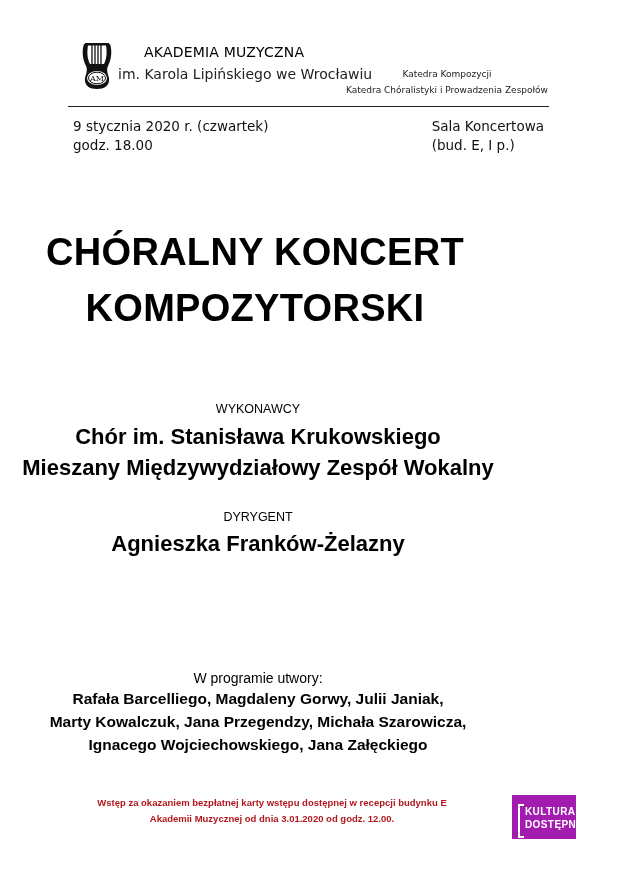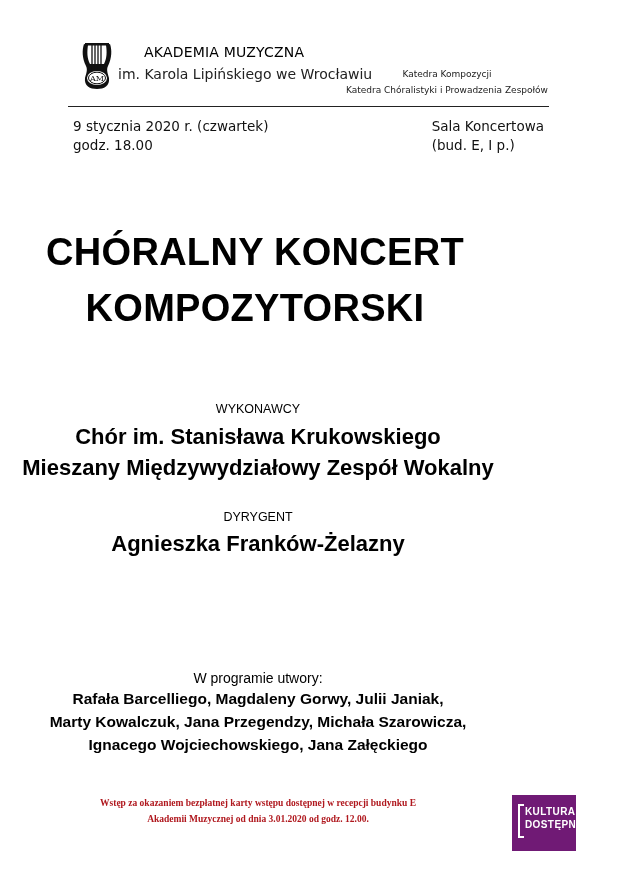--- a/index.html
+++ b/index.html
@@ -1,20 +1,20 @@
 <!DOCTYPE html>
 <html><head>
   <meta charset="utf-8">
   <style>
     html, body { margin: 0; padding: 0; background: #ffffff; }
     body { width: 620px; height: 877px; position: relative; overflow: hidden; color: #000; }
     .abs { position: absolute; }
     .sans { font-family: "DejaVu Sans", sans-serif; }
     .lib { font-family: "Liberation Sans", sans-serif; }
-    .serif { font-family: Liberation Serif, serif; }
+    .serif { font-family: Liberation Sans, sans-serif; padding-left: 14px; }
 
     #logo-lyre { left: 80px; top: 40px; width: 34px; height: 50px; }
     #academy-name { left: 118px; top: 44px; font-size: 14px; letter-spacing: 0.2px; white-space: nowrap; margin-left: 26px; }
     #academy-sub { left: 118px; top: 66px; font-size: 14px; white-space: nowrap; color: #222; }
 
     #dept-block { right: 72px; top: 66px; text-align: center; font-size: 9px; line-height: 16px; color: #222; }
 
     #header-rule { left: 68px; top: 106px; width: 481px; height: 0; border-top: 1.4px solid #222; }
 
     #date-block { left: 73px; top: 117px; font-size: 13.5px; line-height: 19px; color: #111; }
@@ -29,21 +29,21 @@
     #performers-label { top: 402px; }
     #performers { top: 421px; }
     #conductor-label { top: 510px; }
     #conductor { top: 528px; }
 
     #program-label { top: 670px; font-size: 14px; }
     #program-list { top: 687px; font-size: 15.5px; font-weight: bold; line-height: 23px; }
 
     #notice { top: 795px; font-size: 9.5px; font-weight: bold; line-height: 16px; color: #b0181e; }
 
-    #kultura-logo { left: 512px; top: 795px; width: 64px; height: 56px; background: #701a75; }
+    #kultura-logo { left: 512px; top: 795px; width: 64px; height: 44px; background: #a21caf; }
     #kultura-logo .bracket { position: absolute; left: 6px; top: 9px; width: 4px; height: 30px; border: 2px solid #fff; border-right: none; }
     #kultura-logo .txt { position: absolute; left: 13px; top: 10px; color: #fff; font-size: 10px; font-weight: bold; line-height: 13px; letter-spacing: 0.4px; }
   </style>
 </head>
 <body>
 
 <div id="logo-lyre" class="abs">
   <svg width="34" height="50" viewBox="0 0 34 50">
     <path d="M4 4 C2 10, 2 18, 6 26 C8 30, 6 34, 5 38 C4 46, 10 49, 17 49 C24 49, 30 46, 29 38 C28 34, 26 30, 28 26 C32 18, 32 10, 30 4 L26 5 C27 12, 27 18, 24 24 L10 24 C7 18, 7 12, 8 5 Z" fill="#111"></path>
     <rect x="5" y="3" width="24" height="2.5" fill="#111"></rect>

